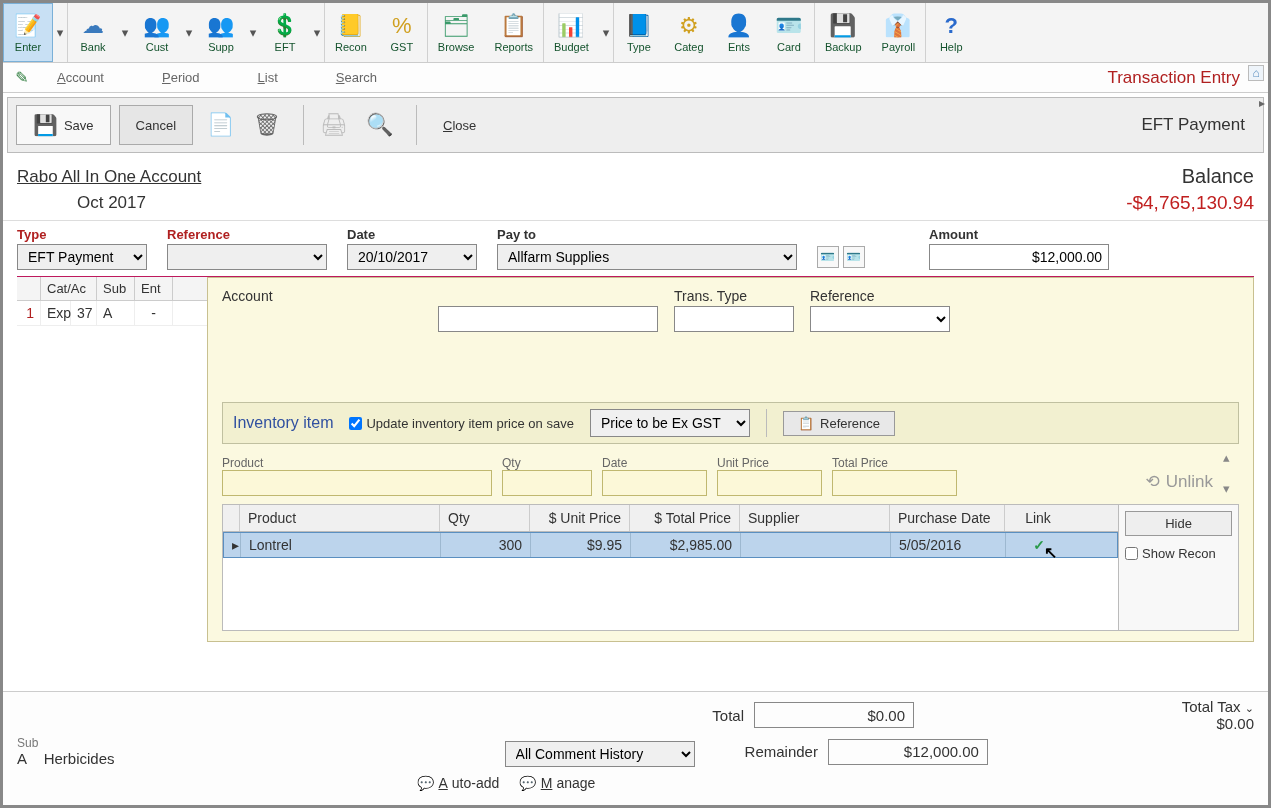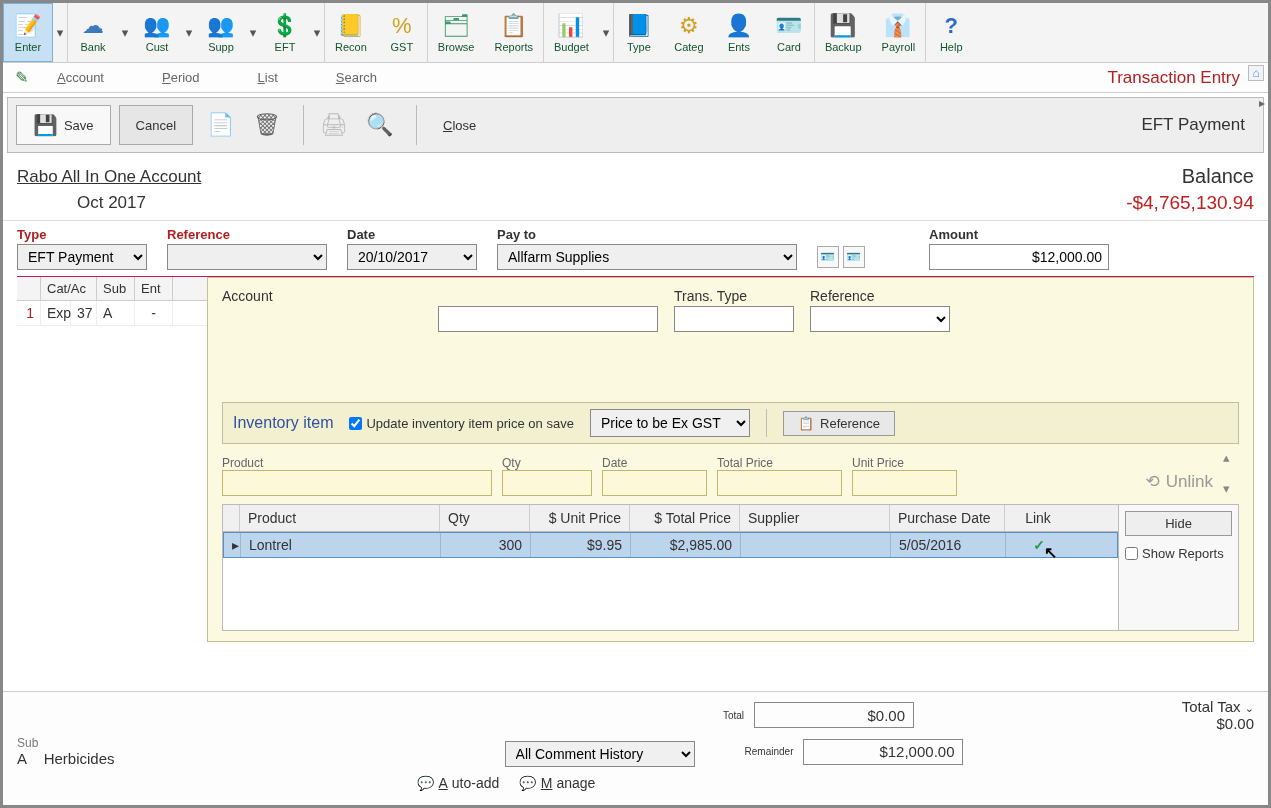--- a/index.html
+++ b/index.html
@@ -93,21 +93,21 @@
 .inv-table-body { height:98px; position:relative;}
 .cursor-arrow { position:absolute; font-size:16px; color:#000;}
 
 
 .footer { position:absolute; bottom:3px; left:3px; right:3px; background:#fdfdfd; border-top:1px solid #ccc; padding:6px 14px 10px 14px;}
 .footrow { display:flex; align-items:center; margin-bottom:4px;}
 .footleft { display:flex; gap:10px;}
 .footleft .lab { color:#777; font-size:12px; width:30px;}
 .footleft .val { font-size:15px;}
 .foot-mid { margin-left:auto; display:flex; align-items:center; gap:10px;}
-.foot-mid label { font-size:10px;text-align:right;}
+.foot-mid label { font-size:15px;text-align:right;}
 .foot-mid .box { border:1px solid #888; padding:3px 8px; width:160px; text-align:right; font-size:15px; height:26px; display:flex; align-items:center; justify-content:flex-end;}
 .foot-right { margin-left:40px; text-align:right;}
 .foot-right .lab { font-size:15px;}
 .foot-right .val { font-size:15px;}
 .foot-actions { display:flex; gap:20px; margin-left:390px; margin-top:4px; align-items:center;}
 .foot-actions select { border:1px solid #888; padding:3px 6px; font-size:14px; height:26px; background:#f0f0f0; width:190px;}
 .foot-actions .link { color:#333; font-size:14px; cursor:pointer; display:flex; align-items:center; gap:4px;}
 </style>
 </head>
 <body>
@@ -328,26 +328,26 @@
           <input class="inp" style="">
         </div>
       <div class="col" style="width:90px;">
           <label>Qty</label>
           <input class="inp" style="">
         </div>
       <div class="col" style="width:105px;">
           <label>Date</label>
           <input class="inp" style="">
         </div>
+      <div class="col" style="width:105px;">
+          <label>Unit Price</label>
+          <input class="inp" style="">
+        </div>
       <div class="col" style="width:125px;">
           <label>Total Price</label>
-          <input class="inp" style="">
-        </div>
-      <div class="col" style="width:105px;">
-          <label>Unit Price</label>
           <input class="inp" style="">
         </div>
       <div class="unlink">
           <span>⟲</span>
           <span>Unlink</span>
         </div>
       <div style="width:16px;display:flex;flex-direction:column;justify-content:space-between;height:46px;color:#888;">
         <span>▴</span>
         <span>▾</span>
       </div>
@@ -375,21 +375,21 @@
             <div class="td" style="width:150px;"></div>
             <div class="td" style="width:115px;">5/05/2016</div>
             <div class="td" style="width:66px;text-align:center;color:#2a9a4a;font-weight:bold;border-right:none;position:relative;"><span>✓</span><span class="cursor-arrow" style="left:38px;top:10px;">↖</span></div>
           </div>
         </div>
       </div>
       <div class="inv-table-side">
         <div class="hidebtn">Hide</div>
         <label class="chk">
             <input type="checkbox" style="">
-            <span>Show Reports</span>
+            <span>Show Recon</span>
           </label>
       </div>
     </div>
   </div>
 </div>
 
 <div class="footer">
   <div class="footrow">
     <div class="foot-mid">
       <label>Total</label>

